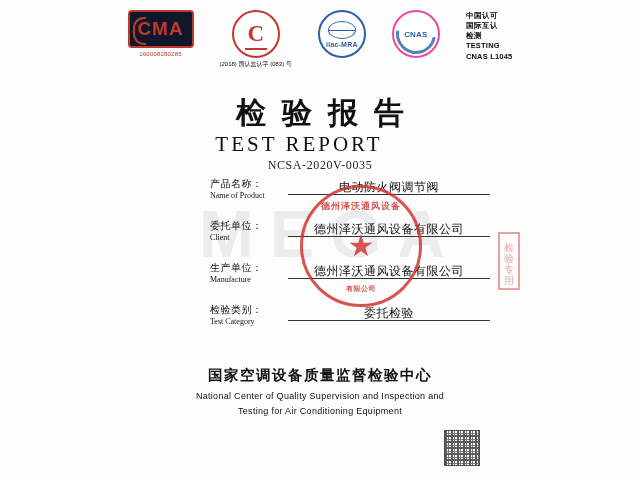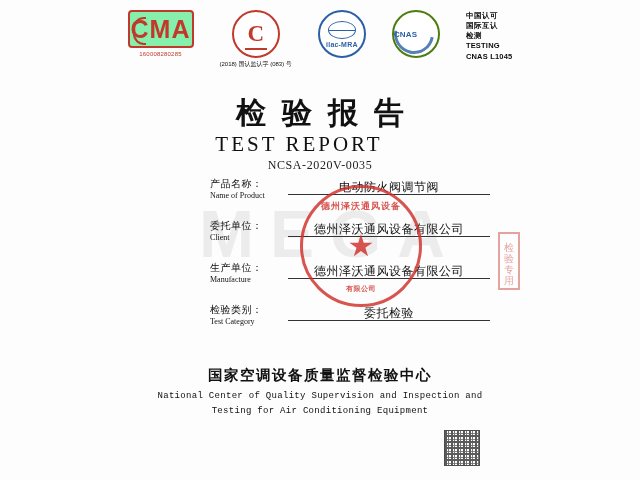--- a/index.html
+++ b/index.html
@@ -42,27 +42,27 @@
 
   
   .cma-badge {
     width: 62px;
     height: 34px;
     border: 2px solid #c0392b;
     border-radius: 4px;
     color: #c0392b;
     font-family: "Liberation Sans", sans-serif;
     font-weight: bold;
-    font-size: 25px;
+    font-size: 19px;
     letter-spacing: 1px;
     display: flex;
     align-items: center;
     justify-content: center;
     position: relative;
-    background: #86efac;
+    background: #0f172a;
   }
   .cma-badge::before {
     content: "";
     position: absolute;
     left: 3px;
     top: 5px;
     width: 11px;
     height: 24px;
     border: 2px solid #c0392b;
     border-right: none;
@@ -144,25 +144,25 @@
     font-weight: bold;
     margin-top: 2px;
     letter-spacing: 0.2px;
   }
 
   
   .cnas-badge {
     width: 44px;
     height: 44px;
     border-radius: 50%;
-    border: 2px solid #4d7c0f;
+    border: 2px solid #ec4899;
     background: #fff;
     display: flex;
     align-items: center;
-    justify-content: flex-start;
+    justify-content: center;
     position: relative;
     overflow: hidden;
   }
   .cnas-swoosh {
     position: absolute;
     width: 34px;
     height: 34px;
     border: 3px solid #2b5fa8;
     border-radius: 50%;
     border-right-color: transparent;
@@ -360,21 +360,21 @@
     font-size: 14.5px;
     font-weight: bold;
     letter-spacing: 1.5px;
     color: #111;
   }
   .footer-en1, .footer-en2 {
     font-size: 9px;
     color: #111;
     letter-spacing: 0.3px;
     margin-top: 6px;
-    font-family: Liberation Mono, monospace;
+    font-family: Liberation Sans, sans-serif;
   }
   .footer-en2 { margin-top: 5px; }
 
   
   .qr {
     position: absolute;
     left: 444px;
     top: 430px;
     width: 34px;
     height: 34px;

